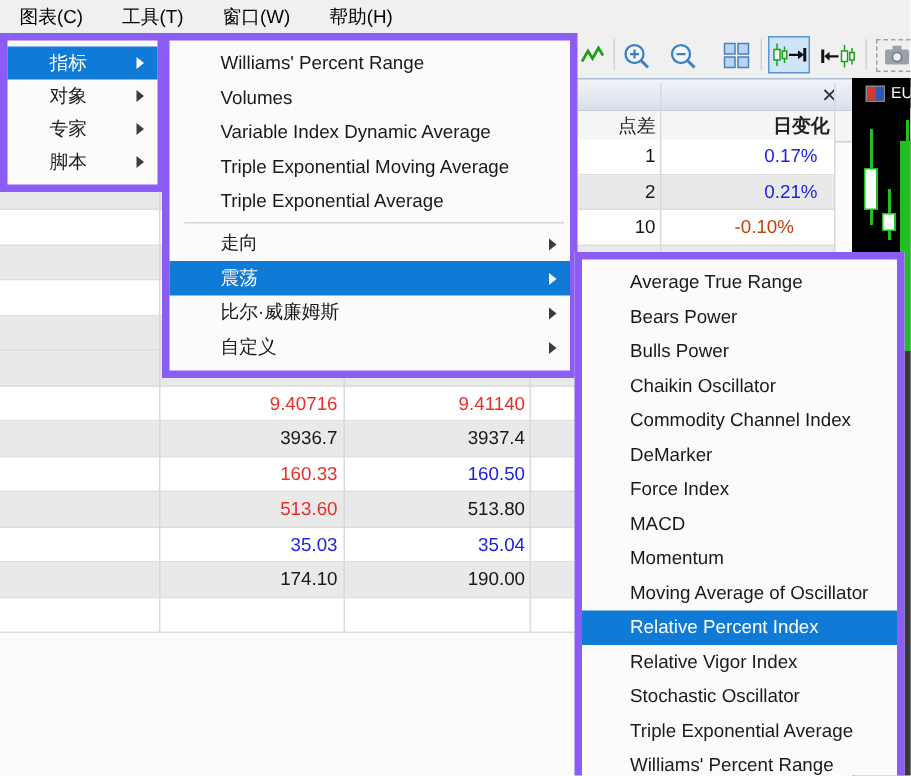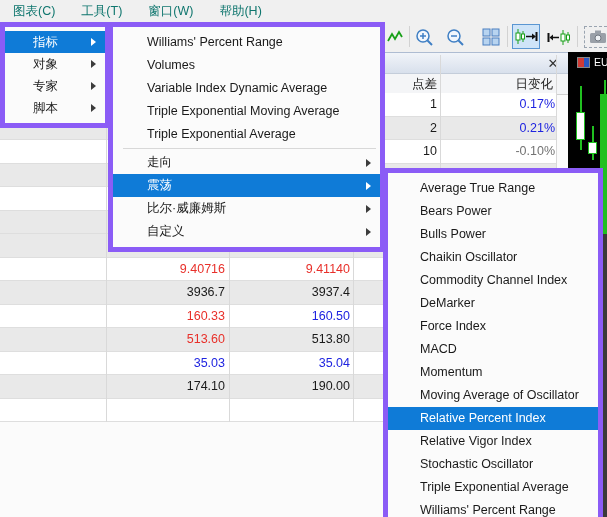--- a/index.html
+++ b/index.html
@@ -2,21 +2,21 @@
 <html><head>
 <meta charset="utf-8">
 <style>
   * { margin:0; padding:0; box-sizing:border-box; }
   html,body { width:607px; height:517px; }
   body { font-family:"Liberation Sans","DejaVu Sans",sans-serif; font-size:12.5px; color:#1a1a1a; }
   #root { position:relative; width:607px; height:517px; overflow:hidden; background:#fbfbfb; }
 
   
   #menubar { position:absolute; left:0; top:0; width:607px; height:22px; background:#f0f0f0; display:flex; z-index:5; }
-  .mb-item { height:22px; line-height:22px; padding:0 13px; color:#0f766e; cursor:default; }
+  .mb-item { height:22px; line-height:22px; padding:0 13px; color:#000000; cursor:default; }
   .mb-item.active { background:#0f7bd7; color:#fff; }
   #toolbar { position:absolute; left:0; top:22px; width:607px; height:30px; background:#f0f0f0; z-index:1; }
   .tb-sep { position:absolute; top:4px; width:1px; height:21px; background:#d2d2d2; }
   .tb-ico { position:absolute; top:4px; width:22px; height:22px; display:flex; align-items:center; justify-content:center; }
   .tb-ico.pressed { background:#cfe4f8; border:1px solid #5a96d2; width:28px; height:25px; top:2px; }
 
   
   #market-watch { position:absolute; left:0; top:52px; width:568px; height:465px; background:#fbfbfb; z-index:1; }
   #mw-caption { position:absolute; left:0; top:0; width:568px; height:22px;
     background:linear-gradient(180deg,#f1f4f9,#d8e0ec); border-top:1px solid #aebcd2; border-bottom:1px solid #c4cdda; }
@@ -24,25 +24,25 @@
     color:#333; font-size:13px; font-weight:bold; cursor:default; }
   #mw-header { position:absolute; left:0; top:22px; width:568px; height:21px; background:#f4f5f7; border-bottom:1px solid #cfcfcf; }
   .mw-hcell { position:absolute; top:0; height:21px; line-height:21px; text-align:right; color:#222; }
   #mw-rows { position:absolute; left:0; top:41px; width:568px; }
   .mw-row { position:relative; width:556px; height:23.5px; border-bottom:1px solid #dedede; background:#fff; }
   .mw-row.v-gray { background:#e9e9e9; }
   .cell { position:absolute; top:0; height:23.5px; line-height:23.5px; text-align:right; color:#1a1a1a; }
   .c-bid    { left:0;   width:225px; }
   .c-ask    { left:229px; width:121px; }
   .c-spread { left:353px; width:84px; }
-  .c-change { left:442px; width:113px;padding-left:42px; }
+  .c-change { left:432px; width:113px;padding-left:42px; }
   .v-red   { color:#e8302a; }
   .v-blue  { color:#1f24e0; }
   .v-black { color:#1a1a1a; }
-  .v-lightred { color:#737373; }
+  .v-lightred { color:#c2410c;text-align:center; }
   .colline { position:absolute; width:1px; background:#d9d9d9; top:24px; height:346px; }
 
   
   #chart-win { position:absolute; left:568px; top:52px; width:39px; height:465px; background:#000; border-left:2px solid #000; z-index:0; }
   #chart-title { position:absolute; left:0; top:0; width:39px; height:20px; background:#000; display:flex; align-items:center; }
   #chart-sym-ico { width:13px; height:11px; margin-left:7px; border:1px solid #888;
     background:linear-gradient(90deg,#d03a34 0 6px,#2a57c0 6px 100%); }
   #chart-title span { color:#fff; font-size:10.5px; margin-left:4px; white-space:nowrap; }
   .wick { position:absolute; width:2px; background:#20c020; }
   .candle { position:absolute; border:1px solid #20c020; }
@@ -137,21 +137,21 @@
         </svg>
     </div>
   </div>
 
   <div id="market-watch">
     <div id="mw-caption">
       <div id="mw-close">✕</div>
     </div>
     <div id="mw-header">
       <div class="mw-hcell" style="left:353px; width:84px;">点差</div>
-      <div class="mw-hcell" style="left:440px; width:113px;">日变化</div>
+      <div class="mw-hcell" style="left:440px; width:113px;font-weight:bold;">日变化</div>
     </div>
     <div id="mw-rows">
         <div class="mw-row">
           <span class="cell c-bid"></span>
           <span class="cell c-ask"></span>
           <span class="cell c-spread">1</span>
           <span class="cell c-change v-blue">0.17%</span>
         </div>
         <div class="mw-row v-gray">
           <span class="cell c-bid"></span>

